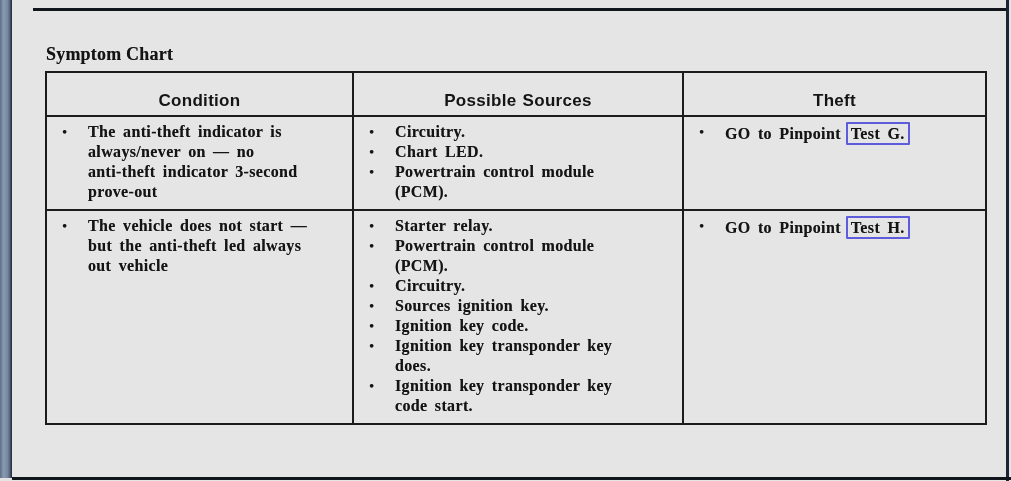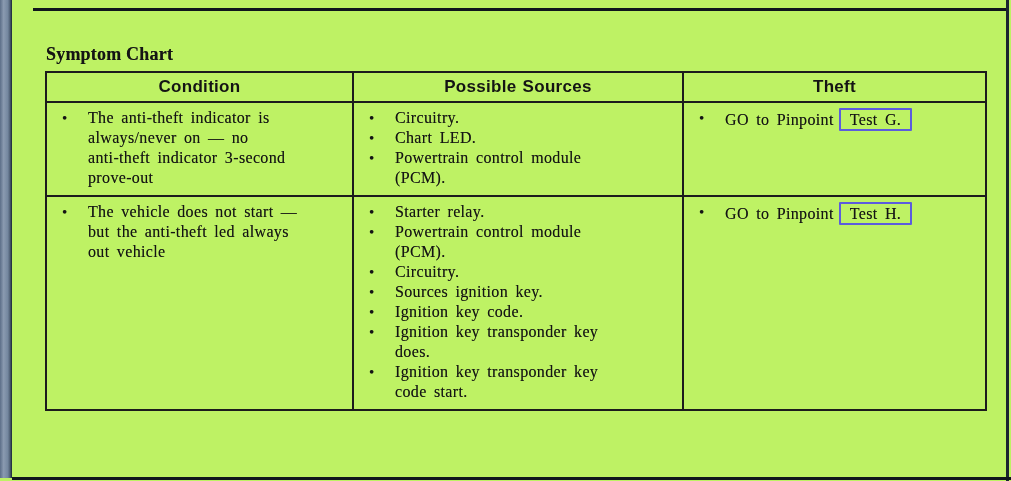--- a/index.html
+++ b/index.html
@@ -1,17 +1,17 @@
 <!DOCTYPE html>
 <html><head>
 <meta charset="utf-8">
 <style>
   html,body{margin:0;padding:0;background:#ffffff;}
   #page{
-    position:relative;width:1011px;height:481px;background:#bef264;
+    position:relative;width:1011px;height:481px;background:#e5e5e5;
     overflow:hidden;
     font-family:"Liberation Serif","DejaVu Serif",serif;
     color:#141414;
   }
   
   .edge-bar{
     position:absolute;left:0;top:0;width:12px;height:478px;
     background:linear-gradient(to right,#5c6e88 0%,#8a9ab0 30%,#74879f 65%,#4a5a70 85%,#232f3d 95%,#3a4a5e 100%);
   }
   .rule-top{position:absolute;left:33px;top:8px;width:974px;height:3px;background:#10161c;}
@@ -33,35 +33,35 @@
   table.symptom col.c1{width:307px;}
   table.symptom col.c2{width:330px;}
   table.symptom col.c3{width:303px;}
   table.symptom th,table.symptom td{
     border:2px solid #1c1c1c;vertical-align:top;padding:0;
   }
   table.symptom th{
     height:24px;text-align:center;
     font-family:"Liberation Sans","DejaVu Sans",sans-serif;
     font-size:17px;font-weight:bold;letter-spacing:.3px;word-spacing:1px;
-    padding-top:4px;text-shadow:none;
+    padding-top:18px;text-shadow:none;
   }
   td .cellpad{padding:5px 8px 7px 15px;}
   tr.r1 td{height:91px;}
   tr.r2 td{height:209px;}
   .bi{display:flex;align-items:flex-start;}
   .bullet{
     flex:0 0 26px;width:26px;font-size:15px;line-height:20px;
     letter-spacing:0;word-spacing:0;
   }
-  .itext{flex:1 1 auto;min-width:0;}
+  .itext{flex:1 1 auto;min-width:0;font-weight:bold;}
   .ln{white-space:nowrap;}
   .linkbox{
     display:inline-block;border:2px solid #5c5cdd;border-radius:1px;
-    padding:0 9px;margin-left:5px;line-height:19px;white-space:nowrap;
+    padding:0 3px;margin-left:5px;line-height:19px;white-space:nowrap;
   }
 </style>
 </head>
 <body>
 
 <div id="page">
 
   <div class="edge-bar"></div>
   <div class="rule-top"></div>
   <div class="rule-right"></div>

